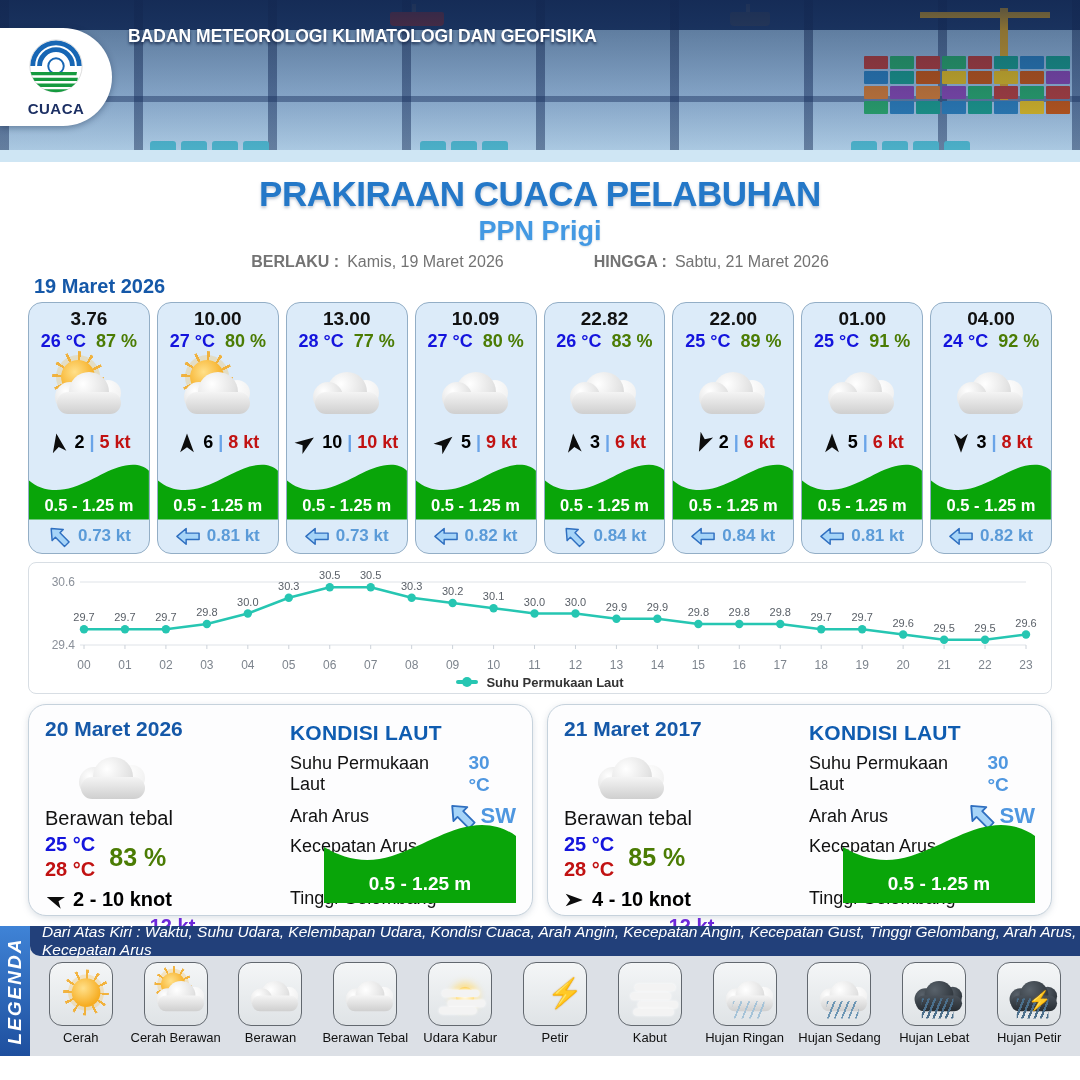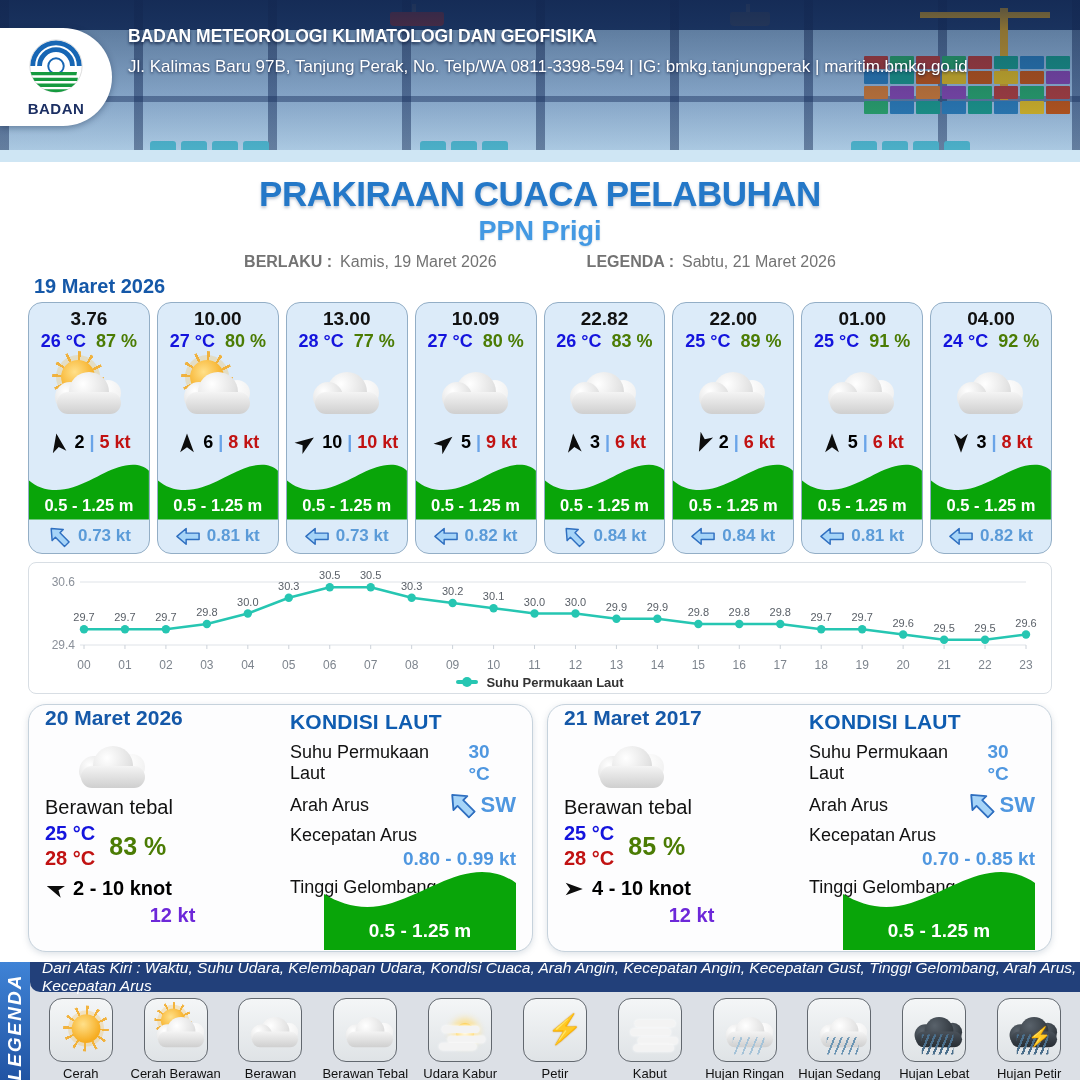--- a/index.html
+++ b/index.html
@@ -85,22 +85,22 @@
     height:132px; padding:2px 4px 0 4px; }
   .chart-slot { width:100%; height:106px; }
   .chart-legend { display:flex; align-items:center; justify-content:center; gap:8px; height:22px; }
   .lg-marker { width:22px; height:4px; background:#26c6b2; border-radius:2px; position:relative; }
   .lg-marker::after { content:''; position:absolute; width:10px; height:10px; border-radius:50%;
     background:#26c6b2; left:6px; top:-3px; }
   .lg-label { font-size:13px; color:#333; font-weight:bold; }
 
   
   .daily-row { display:flex; gap:14px; padding:0 28px; margin-top:10px; }
-  .dcard { flex:1; height:248px; background:#fdfdfe; border:1px solid #c6d2dc; border-radius:18px;
-    box-shadow:0 2px 6px rgba(120,140,160,.25); padding:1px 16px; display:flex; gap:10px; }
+  .dcard { flex:1; height:212px; background:#fdfdfe; border:1px solid #c6d2dc; border-radius:18px;
+    box-shadow:0 2px 6px rgba(120,140,160,.25); padding:12px 16px; display:flex; gap:10px; }
   .dleft { width:225px; }
   .dcard .ddate { font-size:21px; font-weight:bold; color:#1558a8; }
   .dcard .dicon { margin:8px 0 2px 30px; }
   .dcond { font-size:20px; color:#111; margin-top:6px; }
   .dtemps { display:flex; align-items:center; gap:14px; margin-top:2px; }
   .dtemps .col { display:flex; flex-direction:column; font-size:20px; font-weight:bold; line-height:1.25; }
   .dhum { font-size:25px; font-weight:bold; color:#4b7c04; }
   .dwind { display:flex; align-items:center; gap:8px; font-size:20px; font-weight:bold; margin-top:6px; }
   .dgust { font-size:20px; font-weight:bold; color:#6d28d9; margin:4px 0 0 30px;text-align:center; }
   .dright { flex:1; position:relative; }
@@ -227,37 +227,36 @@
         <path d="M15 30 A17 17 0 0 1 49 30" fill="none" stroke="#1766b4" stroke-width="5"></path>
         <circle cx="32" cy="30" r="8" fill="#fff" stroke="#1766b4" stroke-width="2"></circle>
         <g transform="skewX(-10)">
           <rect x="8" y="36" width="52" height="3.5" fill="#159a3f"></rect>
           <rect x="10" y="42" width="52" height="3.5" fill="#159a3f"></rect>
           <rect x="12" y="48" width="52" height="3.5" fill="#159a3f"></rect>
           <rect x="14" y="54" width="52" height="3.5" fill="#159a3f"></rect>
         </g>
       </g>
     </svg>
-    <div class="logo-word">BADAN</div>
+    <div class="logo-word">CUACA</div>
   </div>
 
   <div class="hdr-text">
     <div class="hdr-agency">BADAN METEOROLOGI KLIMATOLOGI DAN GEOFISIKA</div>
-    <div class="hdr-address">Jl. Kalimas Baru 97B, Tanjung Perak, No. Telp/WA 0811-3398-594 | IG: bmkg.tanjungperak | maritim.bmkg.go.id</div>
   </div>
 </div>
 
 <div class="title-main">PRAKIRAAN CUACA PELABUHAN</div>
 <div class="title-port">PPN Prigi</div>
 <div class="validity">
   <div>
     <b>BERLAKU :</b><span>Kamis, 19 Maret 2026</span>
   </div>
   <div>
-    <b>LEGENDA :</b><span>Sabtu, 21 Maret 2026</span>
+    <b>HINGGA :</b><span>Sabtu, 21 Maret 2026</span>
   </div>
 </div>
 
 <div class="hourly-date">19 Maret 2026</div>
 <div class="cards-row" id="cards-row">
     <div class="hcard">
       <div class="time">3.76</div>
       <div class="th-row">
         <span class="t-blue">26 °C</span>
         <span class="t-green">87 %</span>

